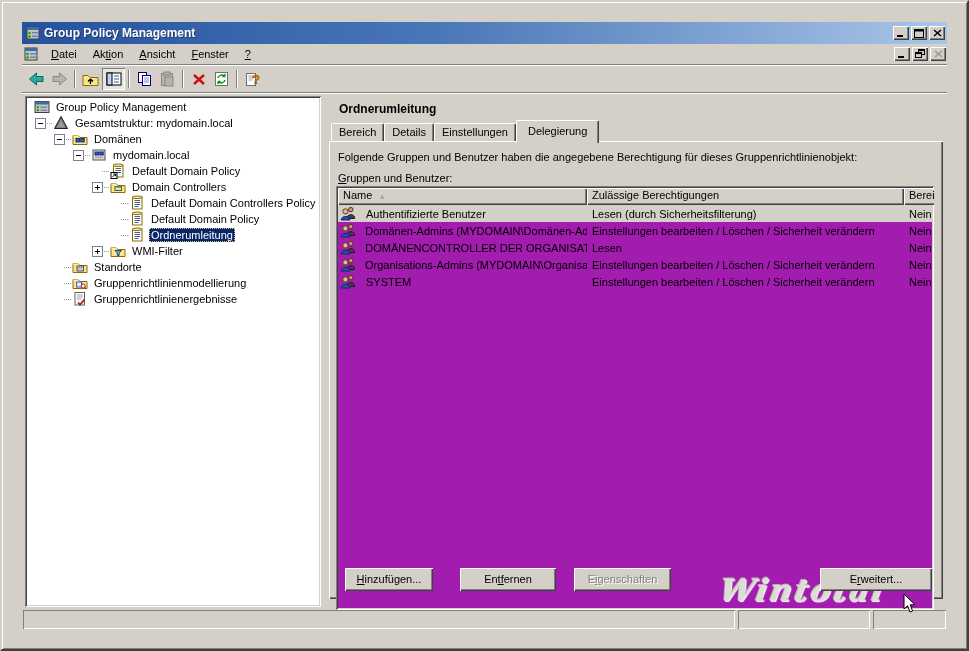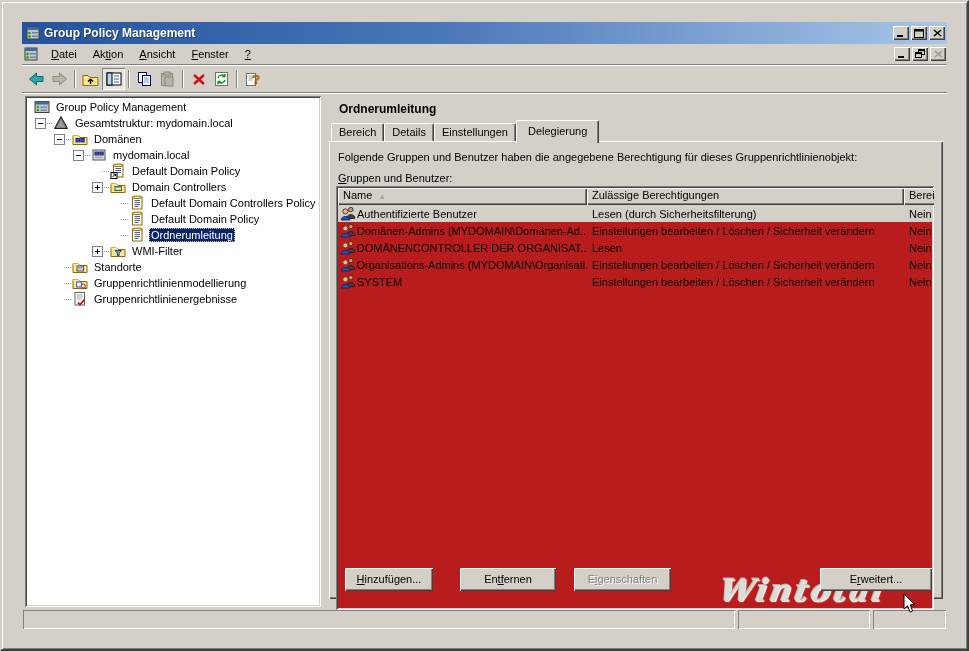--- a/index.html
+++ b/index.html
@@ -61,31 +61,31 @@
   .tab{ height:18px; line-height:17px; margin-top:3px; padding:0 7px; background:#D4D0C8;
     border:1px solid; border-color:#fff #404040 #D4D0C8 #fff; border-bottom:none; border-radius:2px 2px 0 0;
     box-shadow: inset -1px 0 0 #808080;}
   .tab.active{ height:23px; margin-top:0; padding:2px 11px 0 11px; position:relative; z-index:3;}
   .tabpage{ flex:1; margin:0 2px 8px 0; background:#D4D0C8; position:relative;
     box-shadow: inset 1px 1px 0 #fff, inset -1px -1px 0 #404040, inset -2px -2px 0 #808080;}
   .desc{ position:absolute; top:10px; left:9px; right:12px;}
   .list-label{ position:absolute; top:31px; left:9px;}
 
   
-  .listview{ position:absolute; left:7px; right:9px; top:45px; height:424px; background:#b91c1c; padding:2px;
+  .listview{ position:absolute; left:7px; right:9px; top:45px; height:424px; background:#a21caf; padding:2px;
     box-shadow: inset 1px 1px 0 #808080, inset -1px -1px 0 #fff, inset 2px 2px 0 #404040, inset -2px -2px 0 #D4D0C8;
     overflow:hidden;}
   .lv-grid{ display:grid; grid-template-columns:249px 317px 57px 1fr;}
   .lv-h{ height:17px; background:#D4D0C8; padding:1px 0 0 5px; white-space:nowrap; overflow:hidden;
     box-shadow: inset 1px 1px 0 #fff, inset -1px -1px 0 #404040, inset -2px -2px 0 #808080;}
   .sort-arrow{ color:#ACA899; font-size:8px; margin-left:6px;}
   .lv-row{ display:grid; grid-template-columns:249px 317px 57px 1fr; height:17px; align-items:center;}
   .lv-row.sel{ background:#D4D0C8;}
   .lv-c{ padding-left:5px; white-space:nowrap; overflow:hidden;}
-  .lv-name{ display:flex; align-items:center; gap:1px; padding-left:2px;}
+  .lv-name{ display:flex; align-items:center; gap:10px; padding-left:2px;}
   .lv-name svg{ flex:none;}
   .lv-name span{ overflow:hidden; white-space:nowrap;}
   .watermark{ position:absolute; right:48px; bottom:2px; font-family:"DejaVu Serif", serif; font-style:italic; font-weight:bold;
     font-size:31px; letter-spacing:2px; color:#DEDCD6; transform:skewX(-10deg);
     text-shadow:-1px -1px 0 #B4B0A8, 1px 1px 1px #fff; pointer-events:none;}
 
   
   .dlg-btn{ position:absolute; bottom:8px; height:23px; background:#D4D0C8; text-align:center; line-height:22px;
     box-shadow: inset 1px 1px 0 #fff, inset -1px -1px 0 #404040, inset -2px -2px 0 #808080; cursor:default;}
   .dlg-btn.disabled{ color:#808080; text-shadow:1px 1px 0 #fff;}

